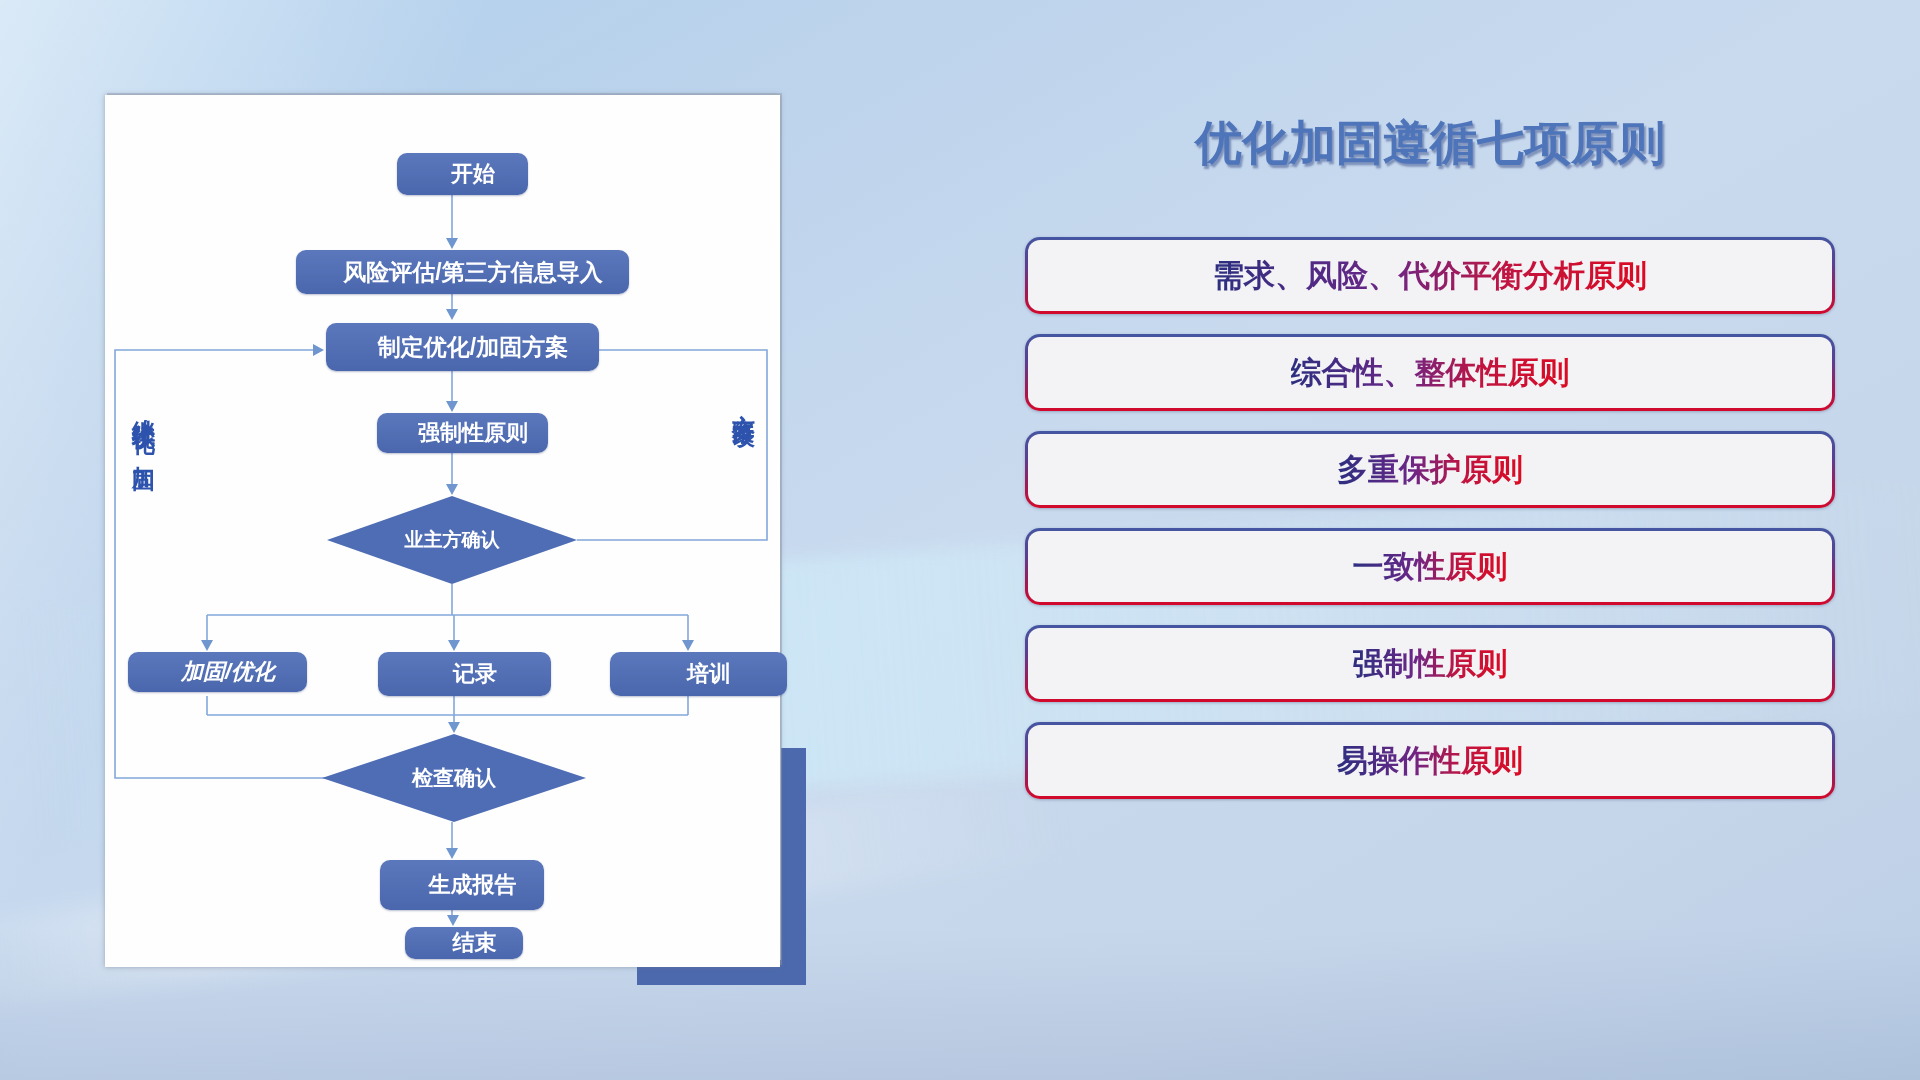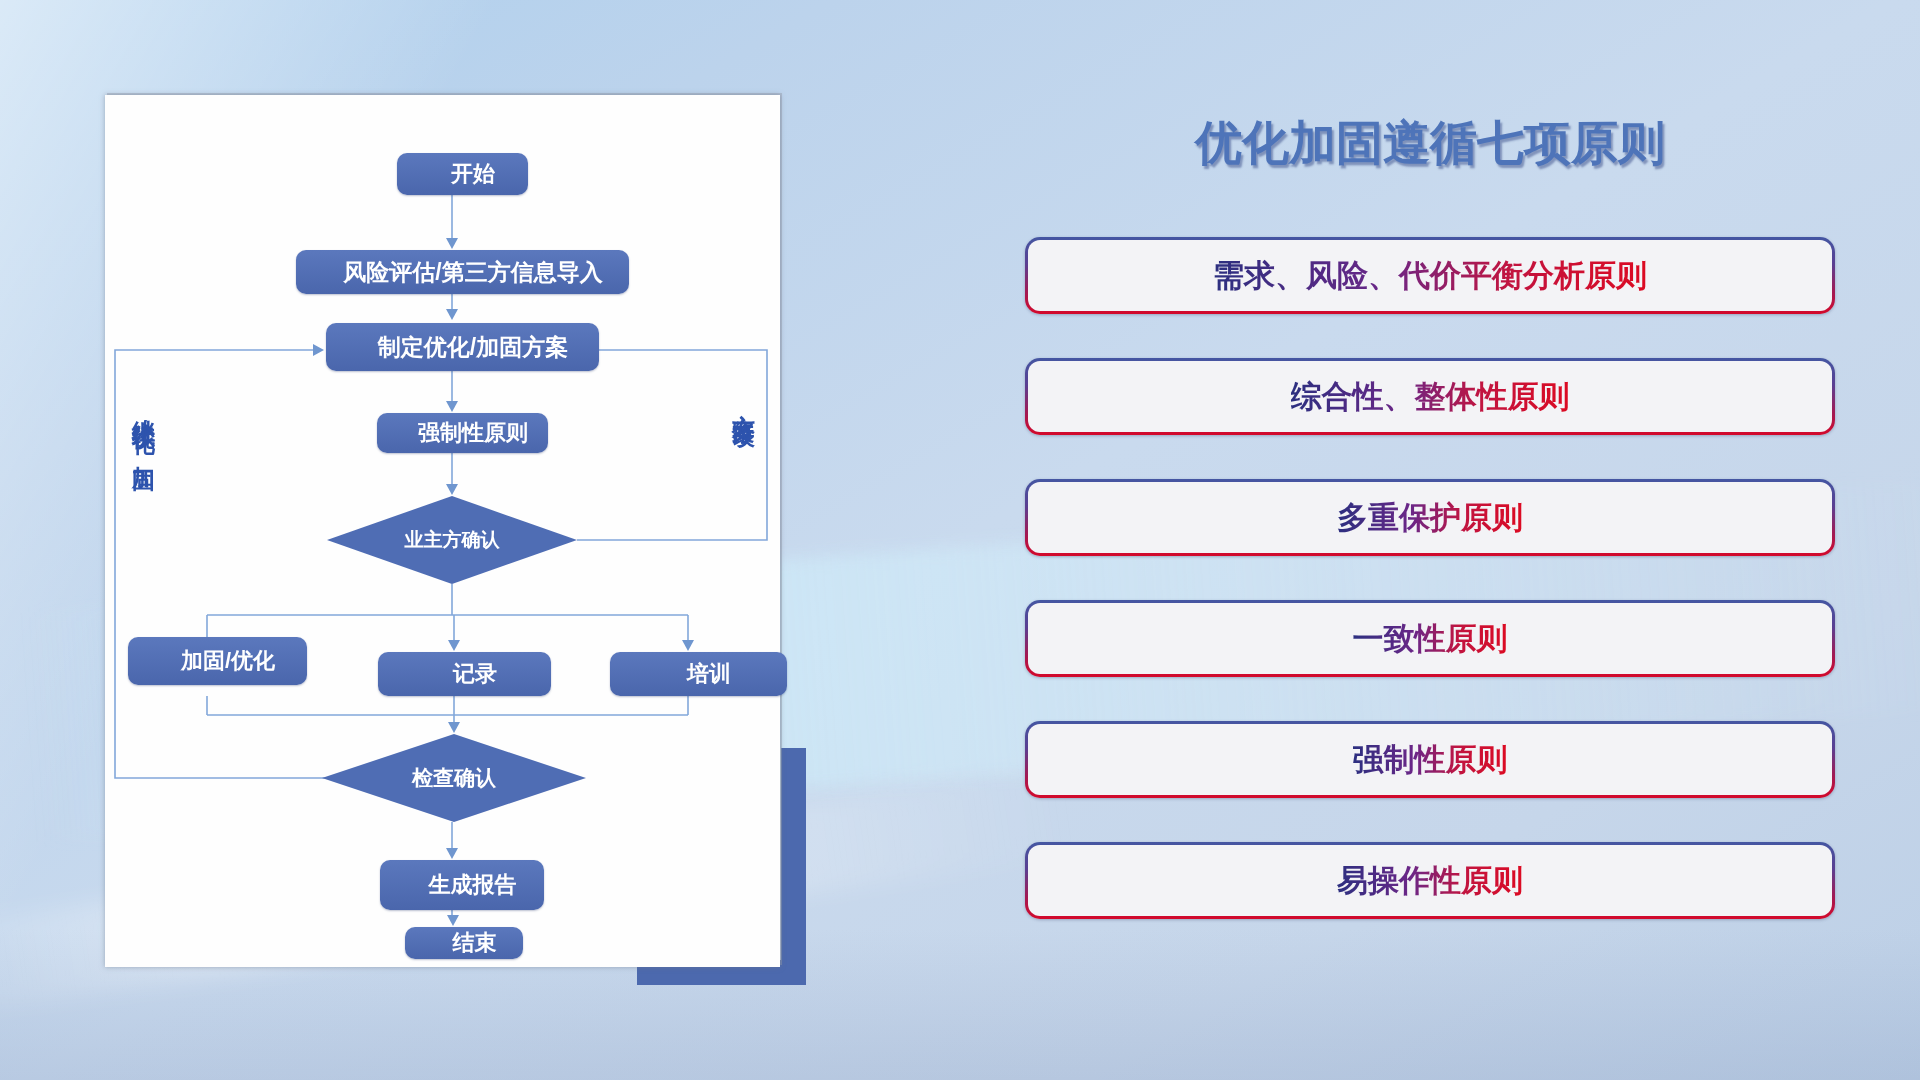--- a/index.html
+++ b/index.html
@@ -60,21 +60,21 @@
   }
 
   
   .panel-title{
     position:absolute;left:1030px;top:112px;width:800px;text-align:center;
     font-size:47px;font-weight:700;color:#4e74b9;
     text-shadow:2px 3px 2px rgba(40,60,125,0.45);
   }
   .principles{
     position:absolute;left:1025px;top:237px;width:810px;
-    display:flex;flex-direction:column;gap:44px;
+    display:flex;flex-direction:column;gap:20px;
   }
   .principle{
     height:77px;border-radius:15px;padding:3px;box-sizing:border-box;
     background:linear-gradient(180deg,#4456a2 0%,#5a3f92 35%,#a01a55 70%,#d4082a 100%);
     box-shadow:0 1px 3px rgba(60,70,110,0.35);
   }
   .principle-inner{
     width:100%;height:100%;border-radius:12px;background:#f3f3f6;
     display:flex;align-items:center;justify-content:center;
   }
@@ -136,21 +136,21 @@
   <div class="node" style="left:292px;top:58px;width:110px;height:42px;">开始</div>
 
   <div class="node" style="left:191px;top:155px;width:312px;height:44px;font-size:23px;">风险评估/第三方信息导入</div>
 
   <div class="node" style="left:221px;top:228px;width:252px;height:48px;font-size:23px;">制定优化/加固方案</div>
 
   <div class="node" style="left:272px;top:318px;width:150px;height:40px;">强制性原则</div>
 
   <div class="diamond" style="left:222px;top:401px;width:250px;height:88px;">业主方确认</div>
 
-  <div class="node" style="left:23px;top:542px;width:158px;height:48px;">加固/优化</div>
+  <div class="node" style="left:23px;top:557px;width:158px;height:40px;font-style:italic;">加固/优化</div>
 
   <div class="node" style="left:273px;top:557px;width:152px;height:44px;">记录</div>
 
   <div class="node" style="left:505px;top:557px;width:156px;height:44px;">培训</div>
 
   <div class="diamond" style="left:217px;top:639px;width:264px;height:88px;font-size:21px;">检查确认</div>
 
   <div class="node" style="left:275px;top:765px;width:143px;height:50px;">生成报告</div>
 
   <div class="node" style="left:300px;top:832px;width:97px;height:32px;">结束</div>

